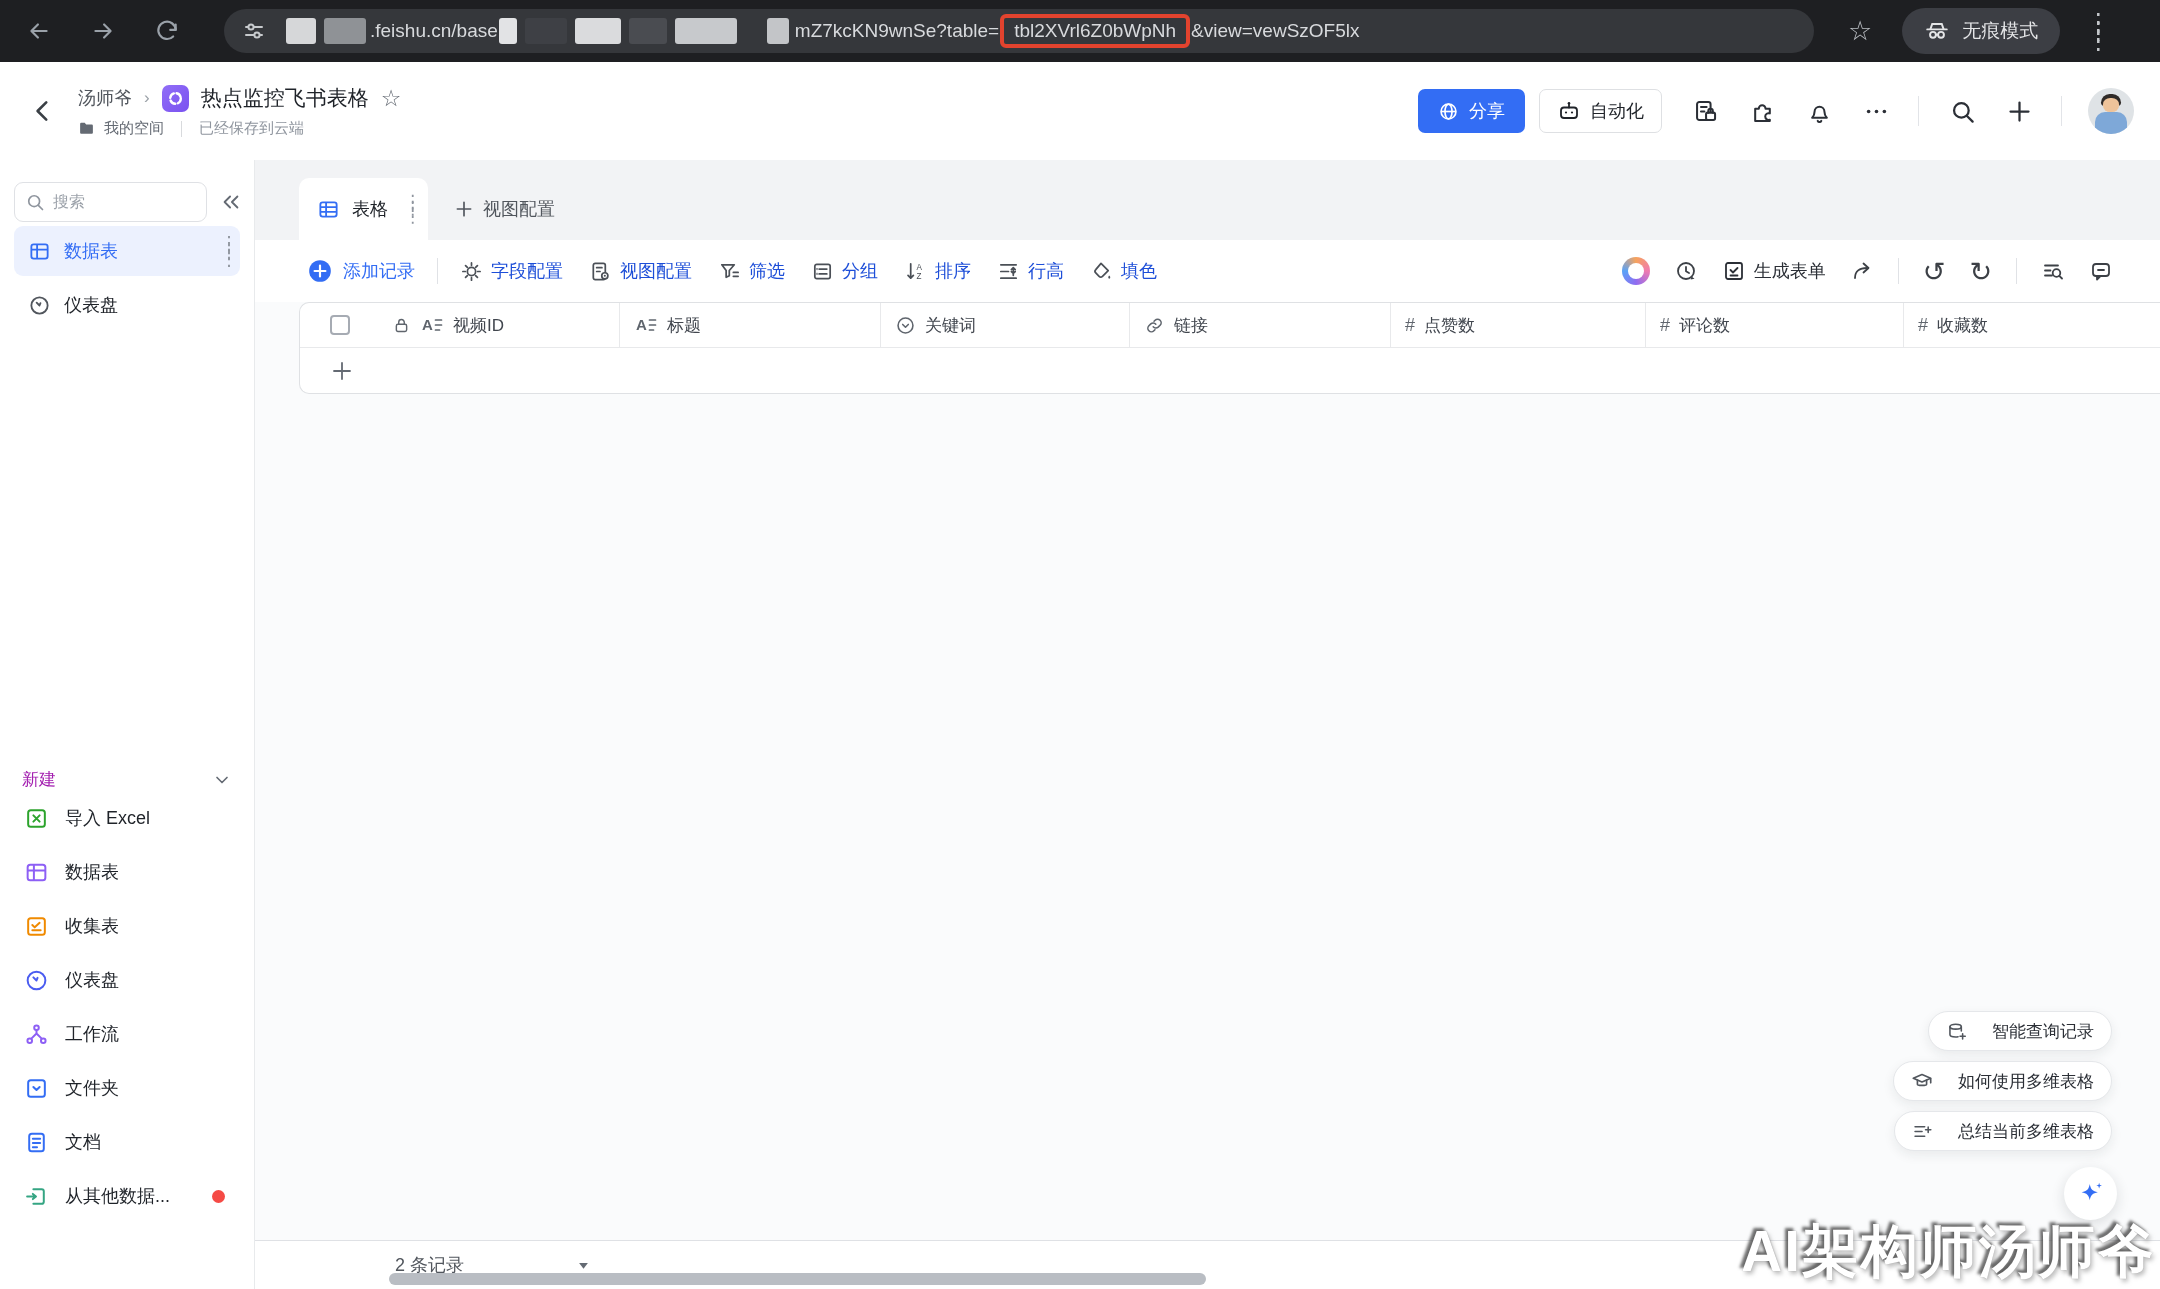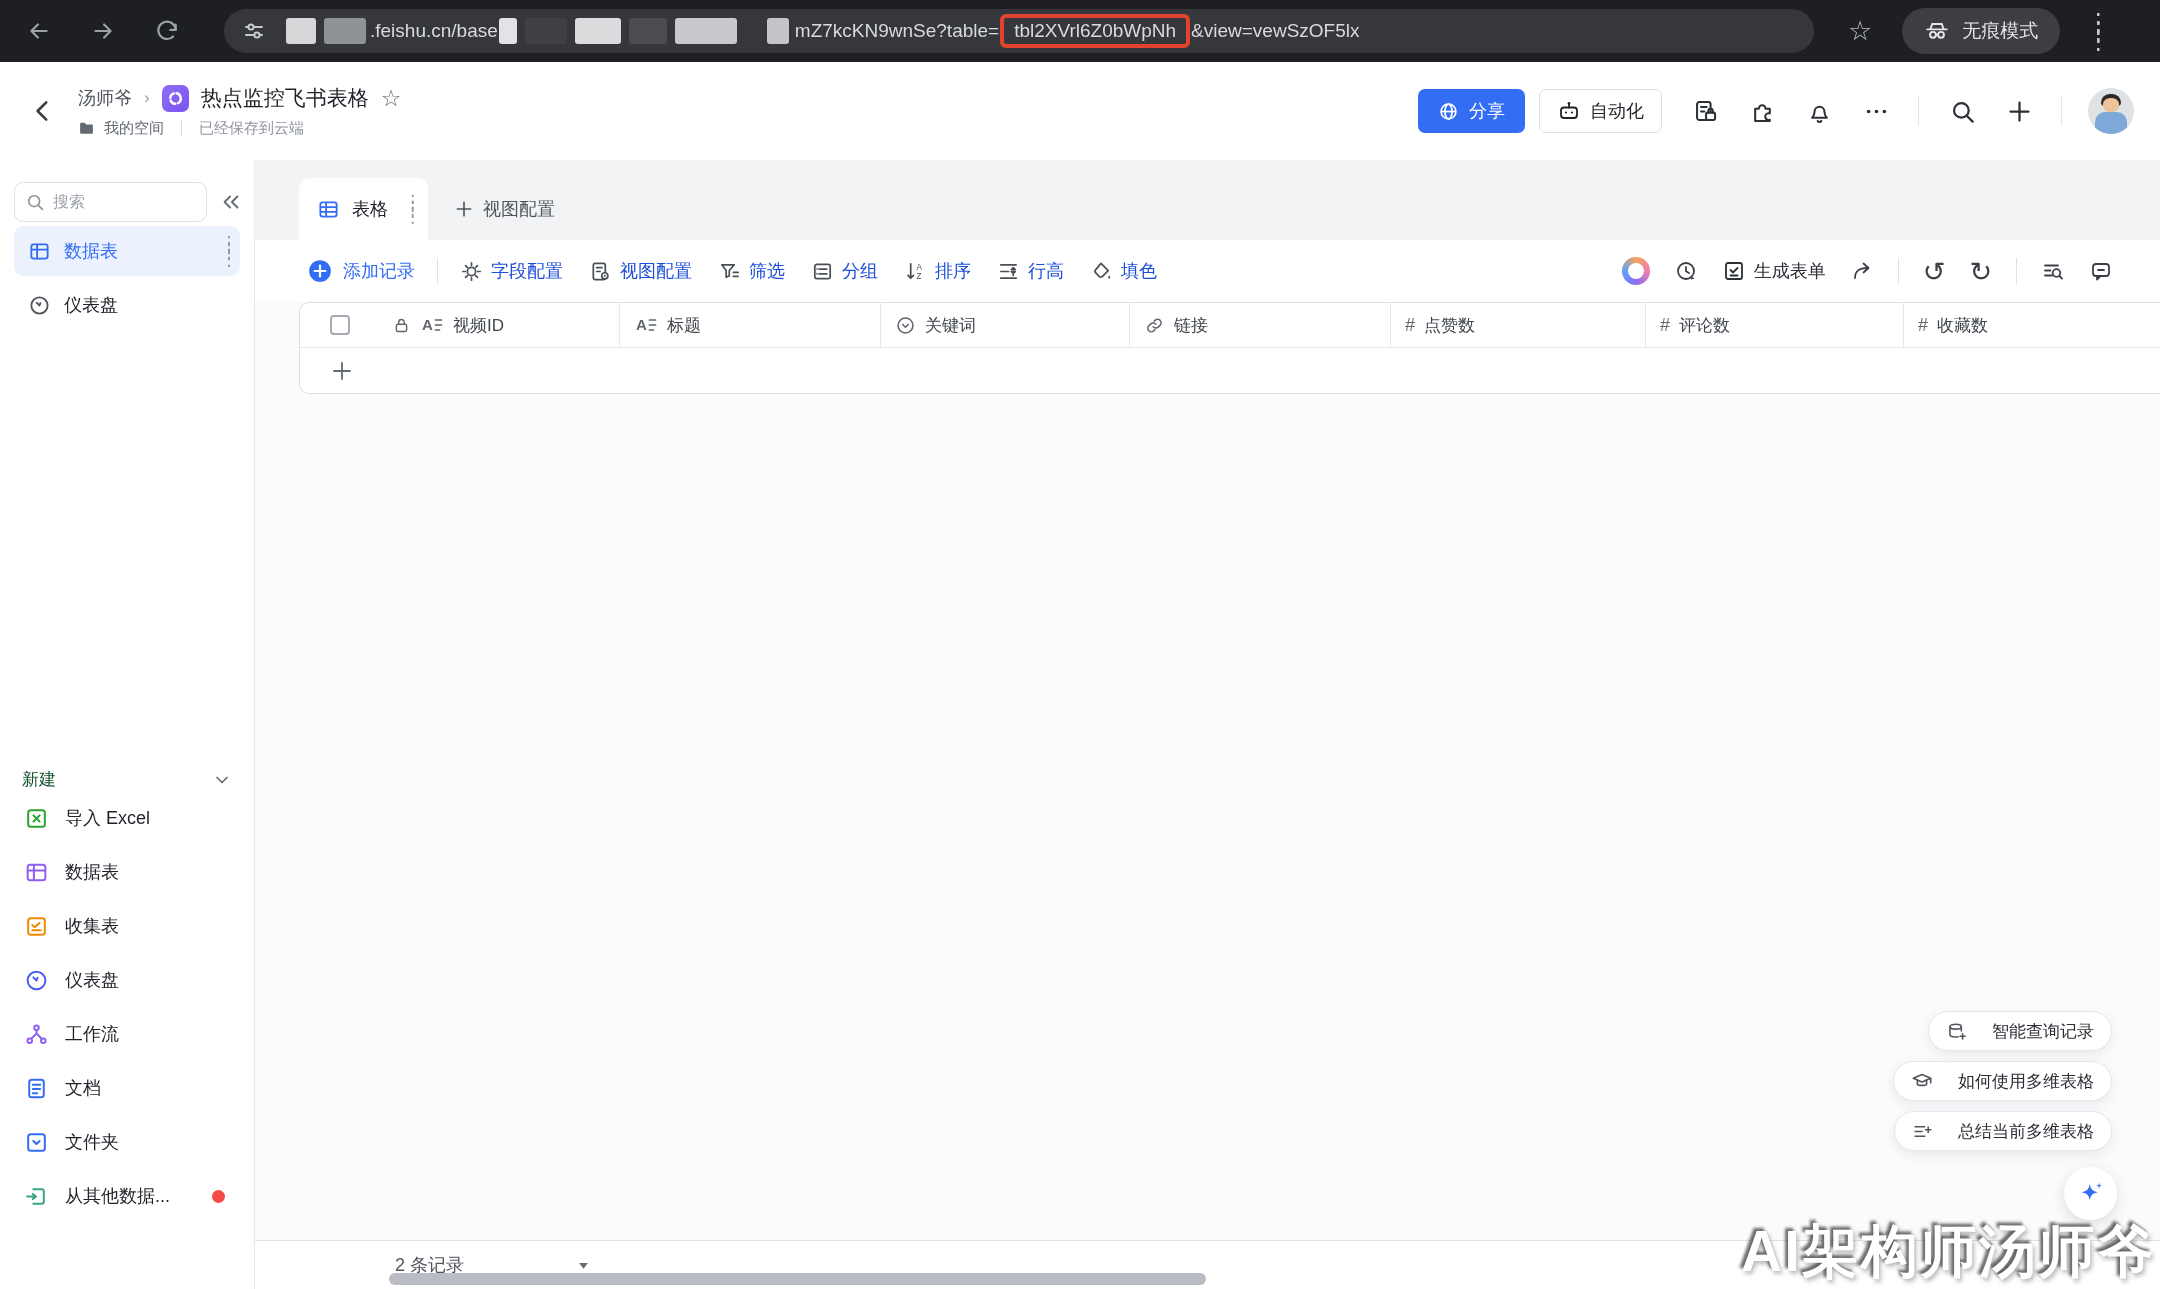--- a/index.html
+++ b/index.html
@@ -55,21 +55,21 @@
   .search-row { display:flex; align-items:center; padding:0 12px 0 14px; gap:13px; }
   .search-box { flex:1; height:40px; border:1px solid #dfe1e5; border-radius:9px; display:flex; align-items:center; padding:0 10px; gap:8px; color:#8f959e; }
   .search-box input { border:none; outline:none; width:100px; font-size:16px; color:#1f2329; background:transparent; font-family:inherit; }
   .search-box input::placeholder { color:#9ca2aa; }
   .collapse { color:#646a73; cursor:pointer; }
   .side-item { height:50px; margin:4px 14px 0; border-radius:9px; display:flex; align-items:center; gap:13px; padding:0 14px; color:#1f2329; font-size:18px; cursor:pointer; }
   .side-item:first-of-type { margin-top:26px; }
   .side-item.active { background:#ecf1fe; color:#336df4; }
   .side-item .kv { margin-left:auto; color:#8f959e; font-size:18px; line-height:0.45; width:6px; }
   .new-section { margin-top:438px; padding:0 14px; }
-  .new-hdr { display:flex; align-items:center; color:#14532d; font-size:17px; padding:0 8px; }
+  .new-hdr { display:flex; align-items:center; color:#a21caf; font-size:17px; padding:0 8px; }
   .new-hdr .chev { margin-left:auto; color:#646a73; }
   .new-item { height:54px; display:flex; align-items:center; gap:16px; padding:0 10px; color:#1f2329; font-size:18px; cursor:pointer; }
   .new-item:first-of-type { margin-top:8px; }
   .red-dot { width:13px; height:13px; border-radius:50%; background:#f54a45; margin-left:26px; }
 
   .main { flex:1; display:flex; flex-direction:column; min-width:0; position:relative; }
   .tab-strip { height:80px; background:#f2f3f5; display:flex; align-items:flex-end; flex:0 0 auto; }
   .tab { height:62px; background:#fff; border-radius:10px 10px 0 0; margin-left:44px; display:flex; align-items:center; gap:12px; padding:0 18px; font-size:18px; color:#1f2329; }
   .tab .kv { color:#8f959e; font-size:17px; line-height:0.45; width:6px; margin-left:4px; }
   .new-view { height:62px; display:flex; align-items:center; gap:9px; color:#51565d; font-size:18px; padding:0 26px; cursor:pointer; }
@@ -338,32 +338,32 @@
         <div class="new-item">
           <svg width="25" height="25" viewBox="0 0 24 24" fill="none" stroke="#8d5ff5" stroke-width="1.9">
               <circle cx="12" cy="5.5" r="2.2"></circle>
               <circle cx="5.5" cy="18" r="2.2"></circle>
               <circle cx="18.5" cy="18" r="2.2"></circle>
               <path d="M12 7.7v3.3M12 11l-5 5M12 11l5 5"></path>
             </svg>
           <span>工作流</span>
         </div>
         <div class="new-item">
+          <svg width="25" height="25" viewBox="0 0 24 24" fill="none" stroke="#336df4" stroke-width="1.9" stroke-linecap="round" stroke-linejoin="round">
+              <rect x="4" y="4" width="16" height="16" rx="2.5"></rect>
+              <path d="M9 10.5l3 3 3-3"></path>
+            </svg>
+          <span>文件夹</span>
+        </div>
+        <div class="new-item">
           <svg width="25" height="25" viewBox="0 0 24 24" fill="none" stroke="#336df4" stroke-width="1.9" stroke-linecap="round">
               <rect x="5" y="3.5" width="14" height="17" rx="2.5"></rect>
               <path d="M8.5 8.5h7M8.5 12.5h7M8.5 16.5h4"></path>
             </svg>
           <span>文档</span>
-        </div>
-        <div class="new-item">
-          <svg width="25" height="25" viewBox="0 0 24 24" fill="none" stroke="#336df4" stroke-width="1.9" stroke-linecap="round" stroke-linejoin="round">
-              <rect x="4" y="4" width="16" height="16" rx="2.5"></rect>
-              <path d="M9 10.5l3 3 3-3"></path>
-            </svg>
-          <span>文件夹</span>
         </div>
         <div class="new-item">
           <svg width="25" height="25" viewBox="0 0 24 24" fill="none" stroke="#35a583" stroke-width="1.9" stroke-linecap="round" stroke-linejoin="round">
               <path d="M9 5h8a2 2 0 0 1 2 2v10a2 2 0 0 1-2 2H9"></path>
               <path d="M3 12h8M8.5 9.5L11.5 12l-3 2.5"></path>
             </svg>
           <span>从其他数据...</span>
           <span class="red-dot"></span>
         </div>
       </div>

